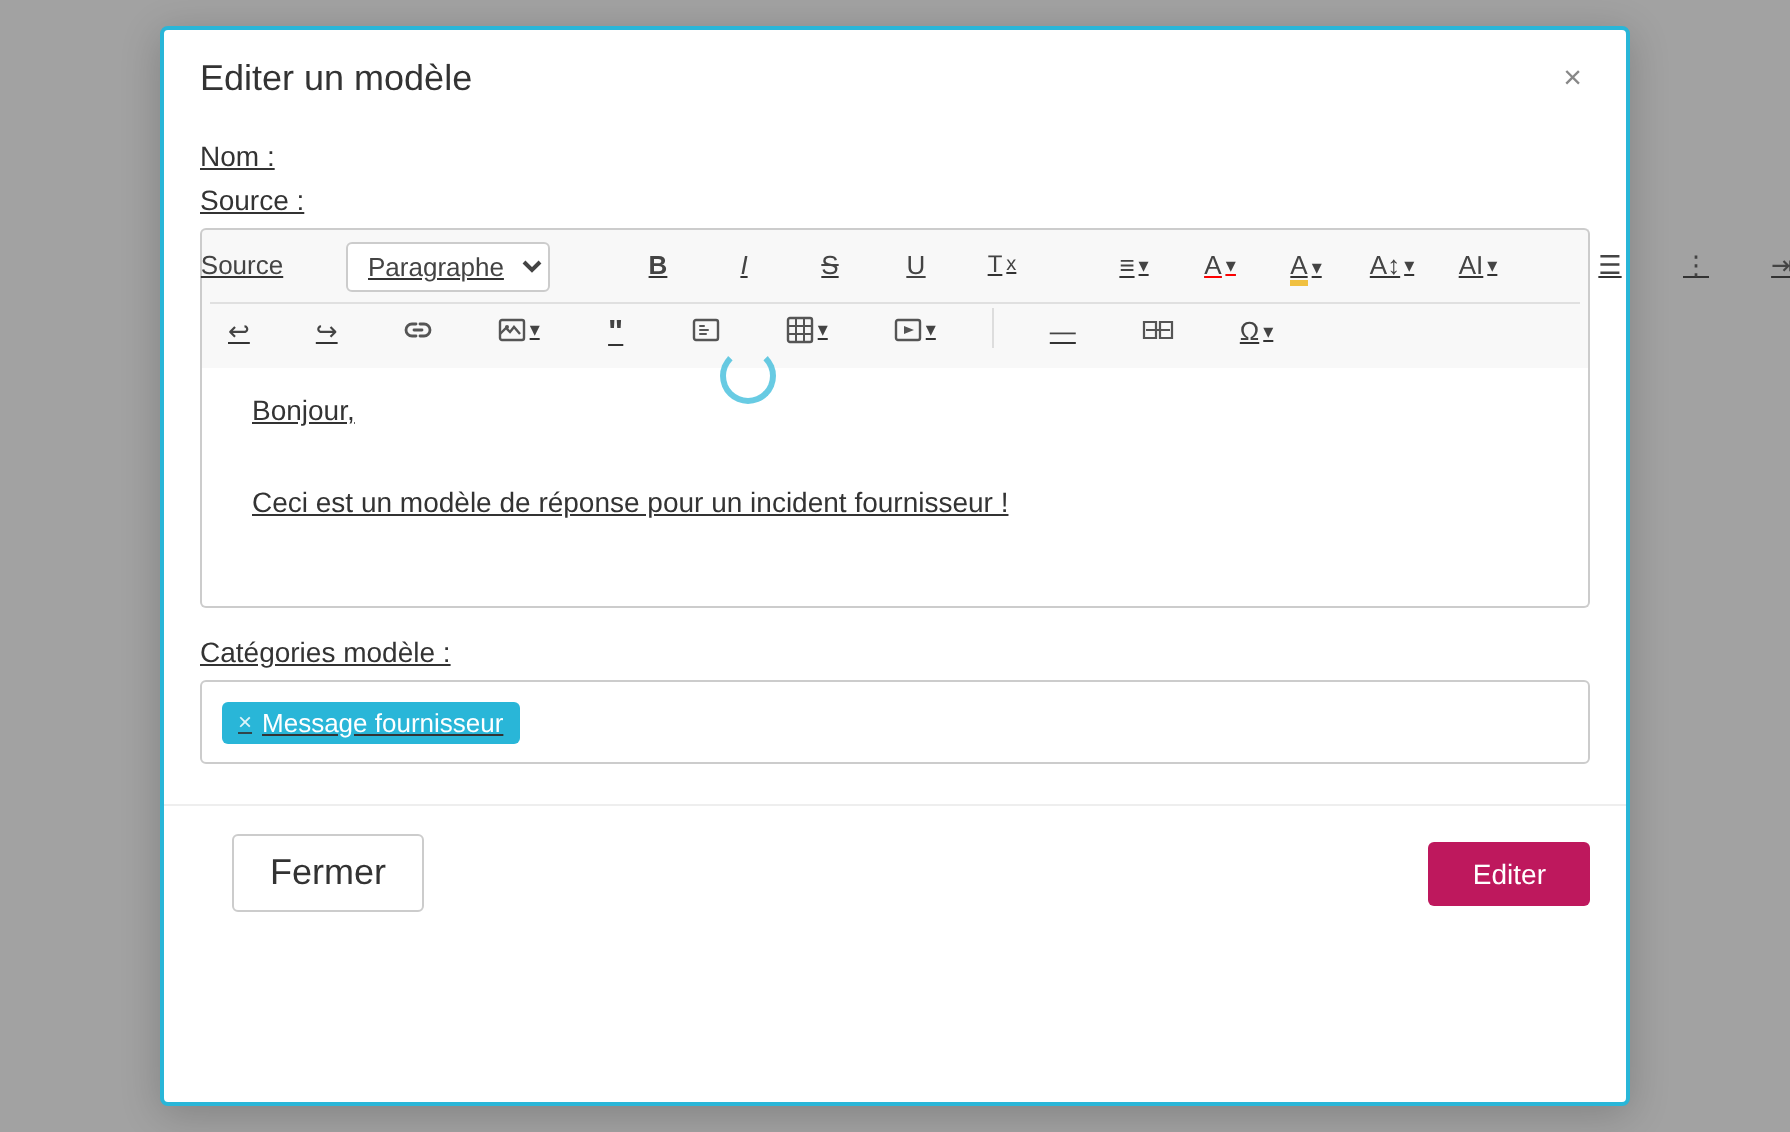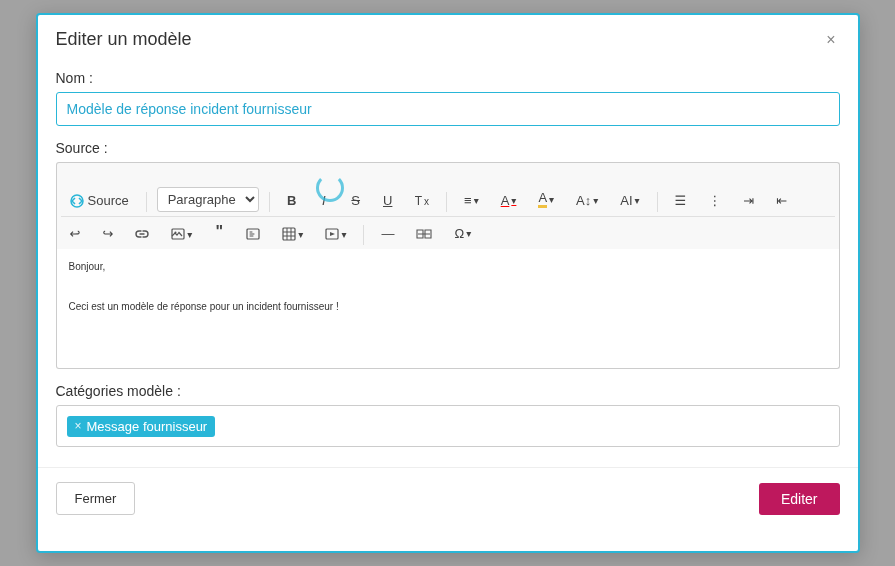--- a/index.html
+++ b/index.html
@@ -18,21 +18,21 @@
       height: 566px;
       display: flex;
       align-items: center;
       justify-content: center;
       background: rgba(0,0,0,0.3);
     }
     .modal {
       background: #fff;
       border: 2px solid #29b6d8;
       border-radius: 4px;
-      width: 824px;
+      width: 735px;
       min-height: 540px;
       padding: 0;
       position: relative;
       box-shadow: 0 4px 20px rgba(0,0,0,0.2);
     }
     .modal-header {
       padding: 14px 18px 10px 18px;
       border-bottom: none;
       display: flex;
       align-items: center;
@@ -47,20 +47,21 @@
       font-size: 16px;
       color: #888;
       cursor: pointer;
       background: none;
       border: none;
       line-height: 1;
       padding: 0 4px;
     }
     .modal-body {
       padding: 10px 18px 10px 18px;
+      text-decoration: underline;
     }
     .field-label {
       font-size: 14px;
       color: #333;
       margin-bottom: 6px;
       display: block;
     }
     .field-input {
       width: 100%;
       border: 1px solid #29b6d8;
@@ -92,23 +93,23 @@
     }
     .toolbar {
       border: 1px solid #ccc;
       border-bottom: none;
       border-radius: 3px 3px 0 0;
       background: #f8f8f8;
       padding: 4px 4px 0 4px;
     }
     .toolbar-row {
       display: flex;
-      align-items: flex-end;
+      align-items: flex-start;
       flex-wrap: nowrap;
-      gap: 8px;
+      gap: 19px;
       padding: 2px 2px 4px 2px;
       border-bottom: 1px solid #e0e0e0;
     }
     .toolbar-row:last-child {
       border-bottom: none;
     }
     .tb-btn {
       background: none;
       border: 1px solid transparent;
       border-radius: 3px;
@@ -137,30 +138,29 @@
       margin: 0 2px;
     }
     .tb-select {
       background: #fff;
       border: 1px solid #ccc;
       border-radius: 3px;
       padding: 3px 6px;
       font-size: 13px;
       cursor: pointer;
       color: #444;
-      margin-top: 18px;
     }
     .editor-area {
       border: 1px solid #ccc;
       border-top: none;
       border-radius: 0 0 3px 3px;
       background: #fff;
       min-height: 120px;
-      padding: 10px 12px;
-      font-size: 10px;
+      padding: 10px 25px;
+      font-size: 14px;
       color: #333;
       line-height: 1.6;
     }
     .categories-section {
       margin-top: 14px;
     }
     .categories-box {
       border: 1px solid #ccc;
       border-radius: 3px;
       padding: 8px 10px;
@@ -192,23 +192,24 @@
       align-items: center;
       justify-content: space-between;
       border-top: 1px solid #eee;
       margin-top: 10px;
     }
     .btn-close {
       background: #fff;
       border: 1px solid #ccc;
       border-radius: 3px;
       padding: 8px 18px;
-      font-size: 13px;
-      cursor: pointer;
-      color: #333;
+      font-size: 18px;
+      cursor: pointer;
+      color: #333;
+      margin-left: 16px;
     }
     .btn-edit {
       background: #be185d;
       border: none;
       border-radius: 3px;
       padding: 8px 22px;
       font-size: 14px;
       cursor: pointer;
       color: #fff;
     }
@@ -224,21 +225,20 @@
 
     <div class="modal-header">
       <span class="modal-title">Editer un modèle</span>
       <button class="modal-close">×</button>
     </div>
 
     <div class="modal-body">
 
       <label class="field-label">Nom :</label>
       <div style="position:relative;">
-        <input class="field-input" type="text" value="Modèle de réponse incident fournisseur" style="">
         <div class="spinner">
           <div class="spinner-ring"></div>
         </div>
       </div>
 
       <label class="field-label">Source :</label>
 
       <div class="toolbar">
 
         <div class="toolbar-row">

